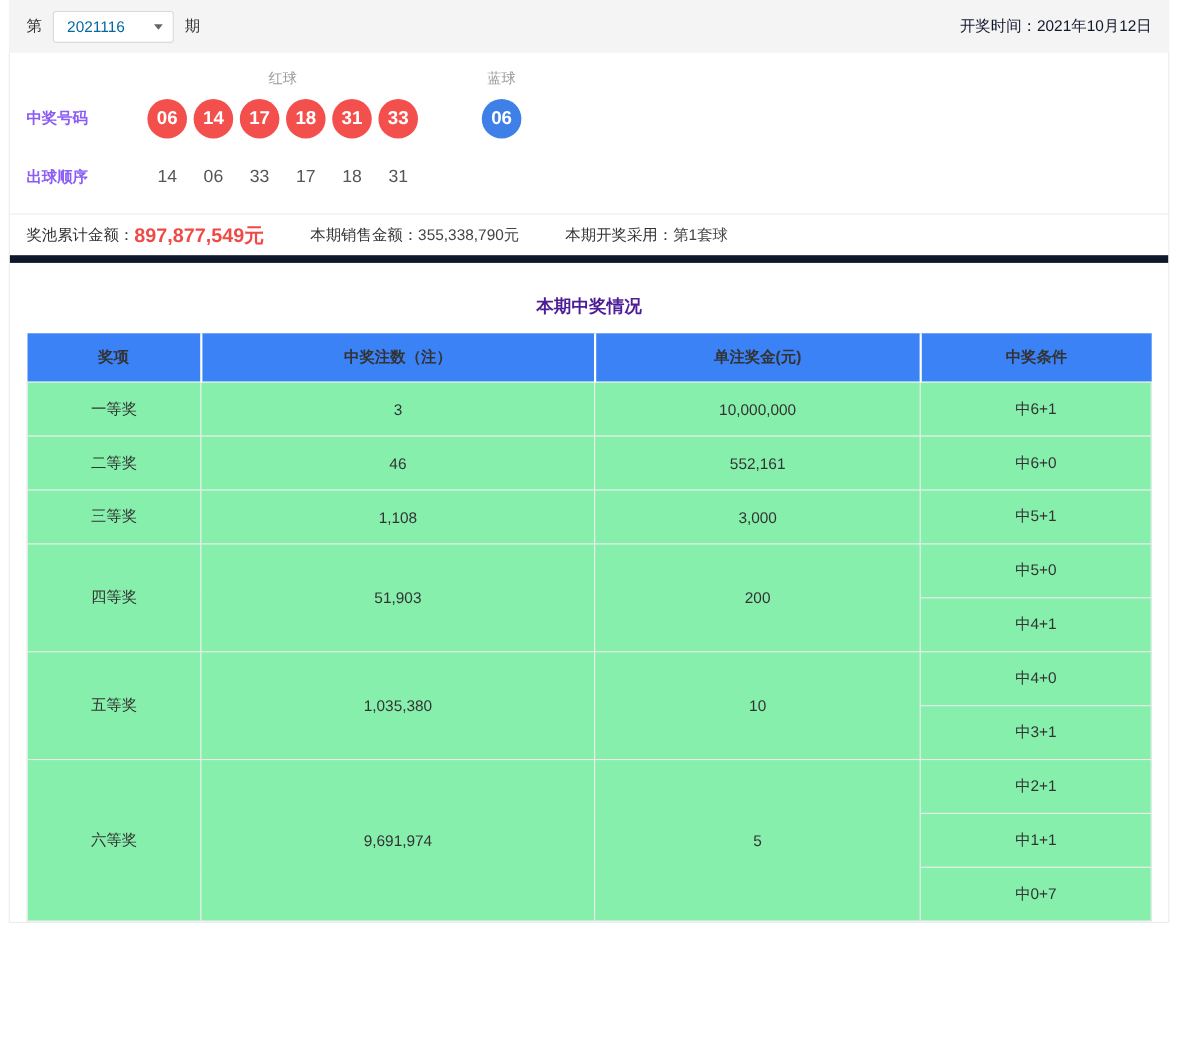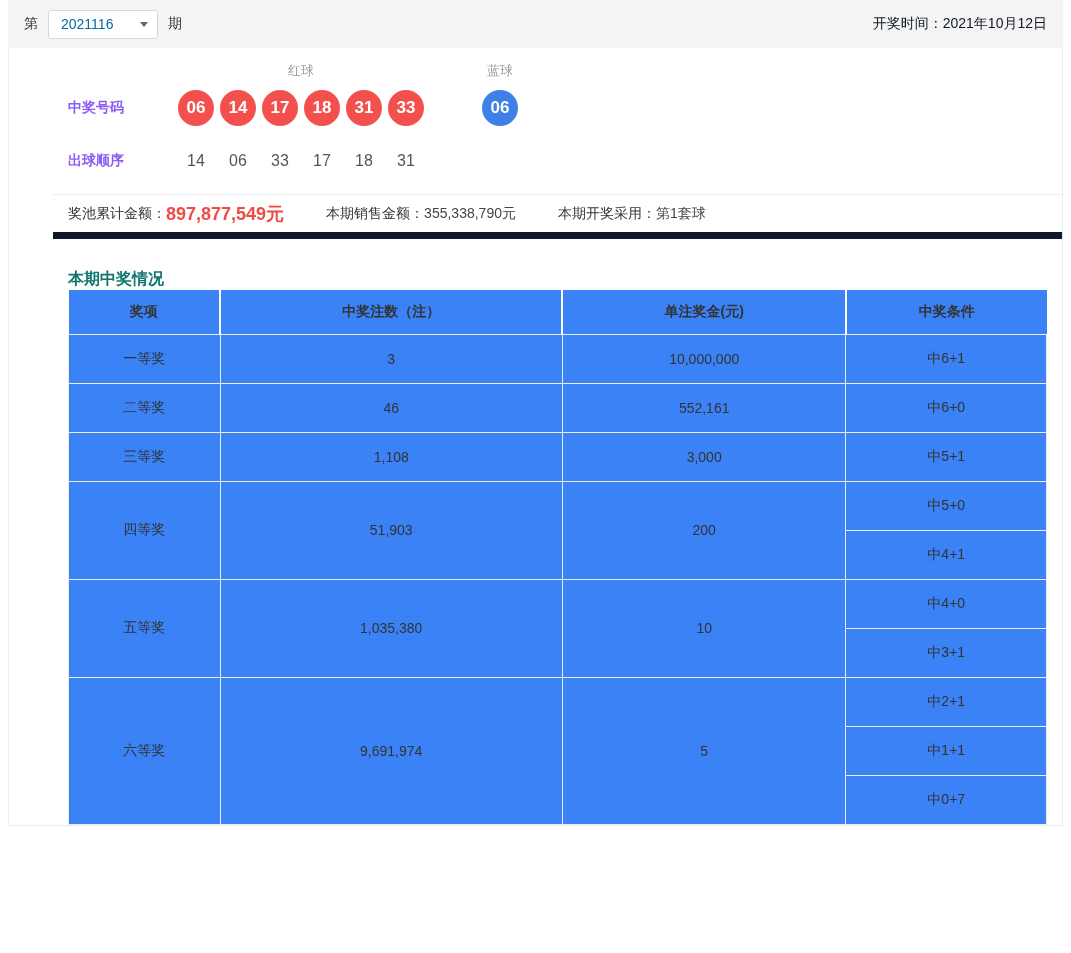--- a/index.html
+++ b/index.html
@@ -40,21 +40,20 @@
     border-right: 4px solid transparent;
     border-top: 5px solid #666;
     display: inline-block;
   }
   .topbar-right { color: #0f172a; }
 
   
   .content {
     border: 1px solid #ececec;
     border-top: none;
-    padding-left: 44px;
   }
 
   
   .balls-section { padding: 14px 15px 24px; }
   .row { display: flex; align-items: center; }
   .row-label {
     width: 110px;
     font-weight: bold;
     color: #8b5cf6;
     flex: 0 0 110px;
@@ -98,24 +97,25 @@
     padding: 0 15px;
   }
   .summary-item { display: flex; align-items: center; margin-right: 42px; }
   .summary-label { color: #333; }
   .summary-value { color: #444; }
   .summary-value.red { color: #f04a47; font-weight: bold; font-size: 18px; }
 
   
   .table-section { padding: 30px 15px 0; }
   .table-title {
-    text-align: left;
+    text-align: center;
     font-size: 16px;
     font-weight: bold;
-    color: #0f766e;
+    color: #4c1d95;
+    margin-bottom: 13px;
   }
   table.prize {
     width: 100%;
     border-collapse: collapse;
     table-layout: fixed;
   }
   table.prize th {
     background: #3b82f6;
     font-weight: bold;
     color: #333;
@@ -123,21 +123,21 @@
     border-right: 2px solid #fff;
     font-size: 14px;
   }
   table.prize th:last-child { border-right: none; }
   table.prize td {
     border: 1px solid #ececec;
     text-align: center;
     height: 49px;
     color: #333;
     font-size: 14px;
-    background: #3b82f6;
+    background: #86efac;
   }
   col.c-prize  { width: 15.5%; }
   col.c-count  { width: 35%; }
   col.c-amount { width: 29%; }
   col.c-cond   { width: 20.5%; }
 
   
   .footer-note { padding: 28px 15px 26px; }
   .footer-title { font-weight: bold; color: #333; margin-bottom: 10px; }
   .footer-text { color: #555; line-height: 1.5; }

